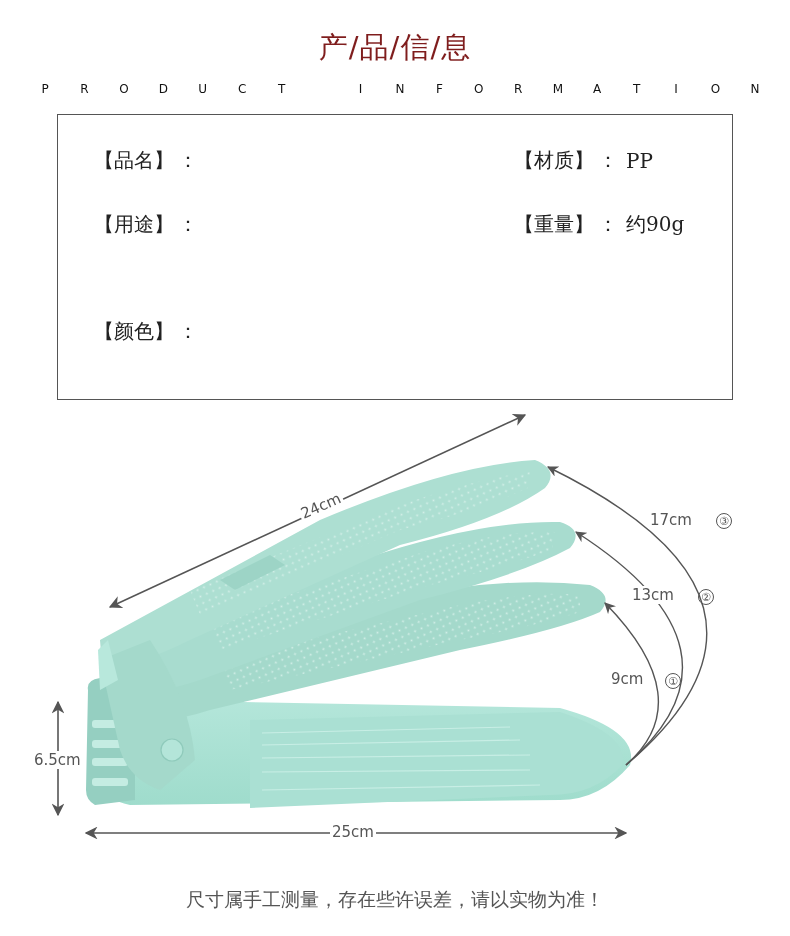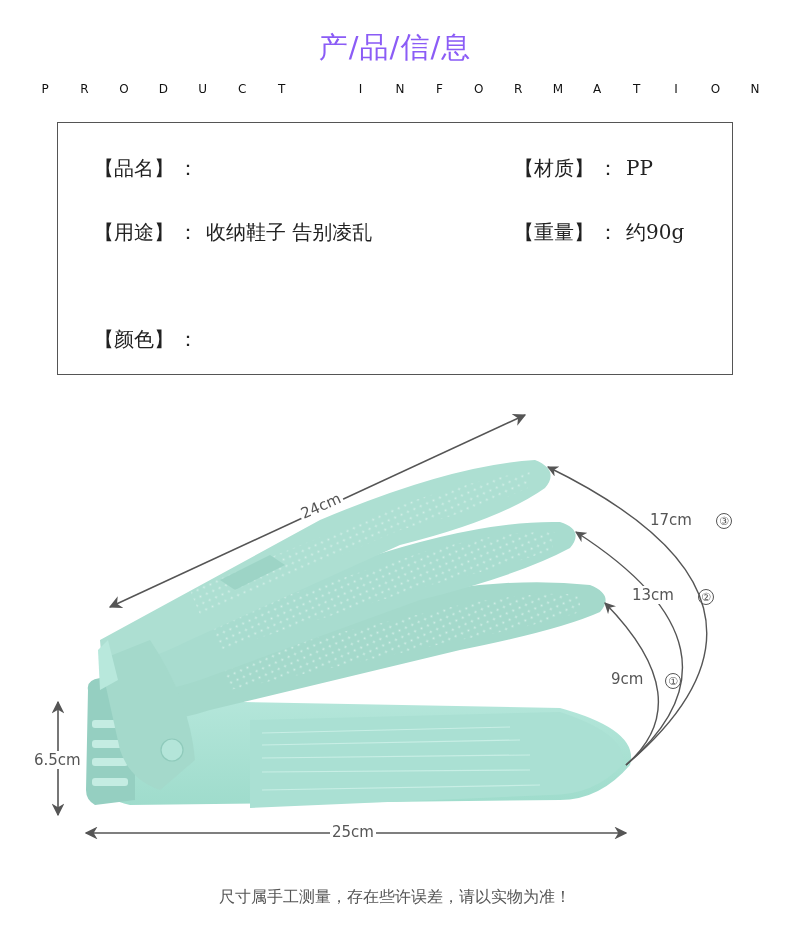--- a/index.html
+++ b/index.html
@@ -2,32 +2,32 @@
 <html><head>
 <meta charset="utf-8">
 <style>
   * { margin: 0; padding: 0; box-sizing: border-box; }
   html, body { width: 790px; height: 936px; background: #ffffff; overflow: hidden; }
   body { position: relative; font-family: "DejaVu Serif", "Liberation Serif", serif; color: #222; }
 
   .title {
     position: absolute; top: 28px; left: 0; width: 790px; text-align: center;
     font-family: "DejaVu Sans", "Liberation Sans", sans-serif;
-    font-size: 29px; color: #8b5cf6; letter-spacing: 1px;
+    font-size: 29px; color: #7f1d1d; letter-spacing: 1px;
   }
   .subtitle {
     position: absolute; top: 82px; left: 40px; width: 720px;
     display: flex; justify-content: space-between;
     font-family: "DejaVu Sans", "Liberation Sans", sans-serif;
     font-size: 12px; color: #111;
   }
   .subtitle span { display: inline-block; width: 10px; text-align: center; }
 
   .info-box {
-    position: absolute; left: 57px; top: 122px; width: 676px; height: 253px;
+    position: absolute; left: 57px; top: 114px; width: 676px; height: 286px;
     border: 1.5px solid #555;
   }
   .info-row {
     position: absolute; display: flex; align-items: baseline;
     font-size: 20px; color: #222; white-space: nowrap;
   }
   .info-label { font-size: 20px; }
   .info-colon { margin: 0 8px 0 4px; }
   .info-value { font-size: 20px; }
   .color-value { white-space: normal; width: 480px; line-height: 31px; }
@@ -39,21 +39,21 @@
   }
   .circ-num {
     position: absolute; width: 16px; height: 16px; border: 1.2px solid #555; border-radius: 50%;
     font-family: "DejaVu Sans", "Liberation Sans", sans-serif; font-size: 11px; color: #555;
     display: flex; align-items: center; justify-content: center;
   }
 
   .footer-note {
     position: absolute; top: 887px; left: 0; width: 790px; text-align: center;
     font-family: Liberation Sans, sans-serif;
-    font-size: 16px; color: #555;
+    font-size: 19px; color: #555;
   }
 </style>
 </head>
 <body>
 
 <div class="title">产/品/信/息</div>
 
 <div class="subtitle">
   <span>P</span>
   <span>R</span>
@@ -74,29 +74,28 @@
   <span>I</span>
   <span>O</span>
   <span>N</span>
 </div>
 
 <div class="info-box">
   <div class="info-row" style="left:36px; top:32px;">
     <span class="info-label">【品名】</span>
     <span class="info-colon">：</span>
   </div>
-  <div class="info-row" style="left:456px; top:32px;">
+  <div class="info-row" style="left:456px; top:32px;align-items:center;">
     <span class="info-label">【材质】</span>
     <span class="info-colon">：</span>
     <span class="info-value">PP</span>
   </div>
   <div class="info-row" style="left:36px; top:96px;">
     <span class="info-label">【用途】</span>
     <span class="info-colon">：</span>
-    <span class="info-value">收纳鞋子 告别凌乱</span>
   </div>
   <div class="info-row" style="left:456px; top:96px;">
     <span class="info-label">【重量】</span>
     <span class="info-colon">：</span>
     <span class="info-value">约90g</span>
   </div>
   <div class="info-row" style="left:36px; top:158px; align-items:flex-start;margin-top:43px;">
     <span class="info-label" style="line-height:31px;">【颜色】</span>
     <span class="info-colon" style="line-height:31px;">：</span>
   </div>

